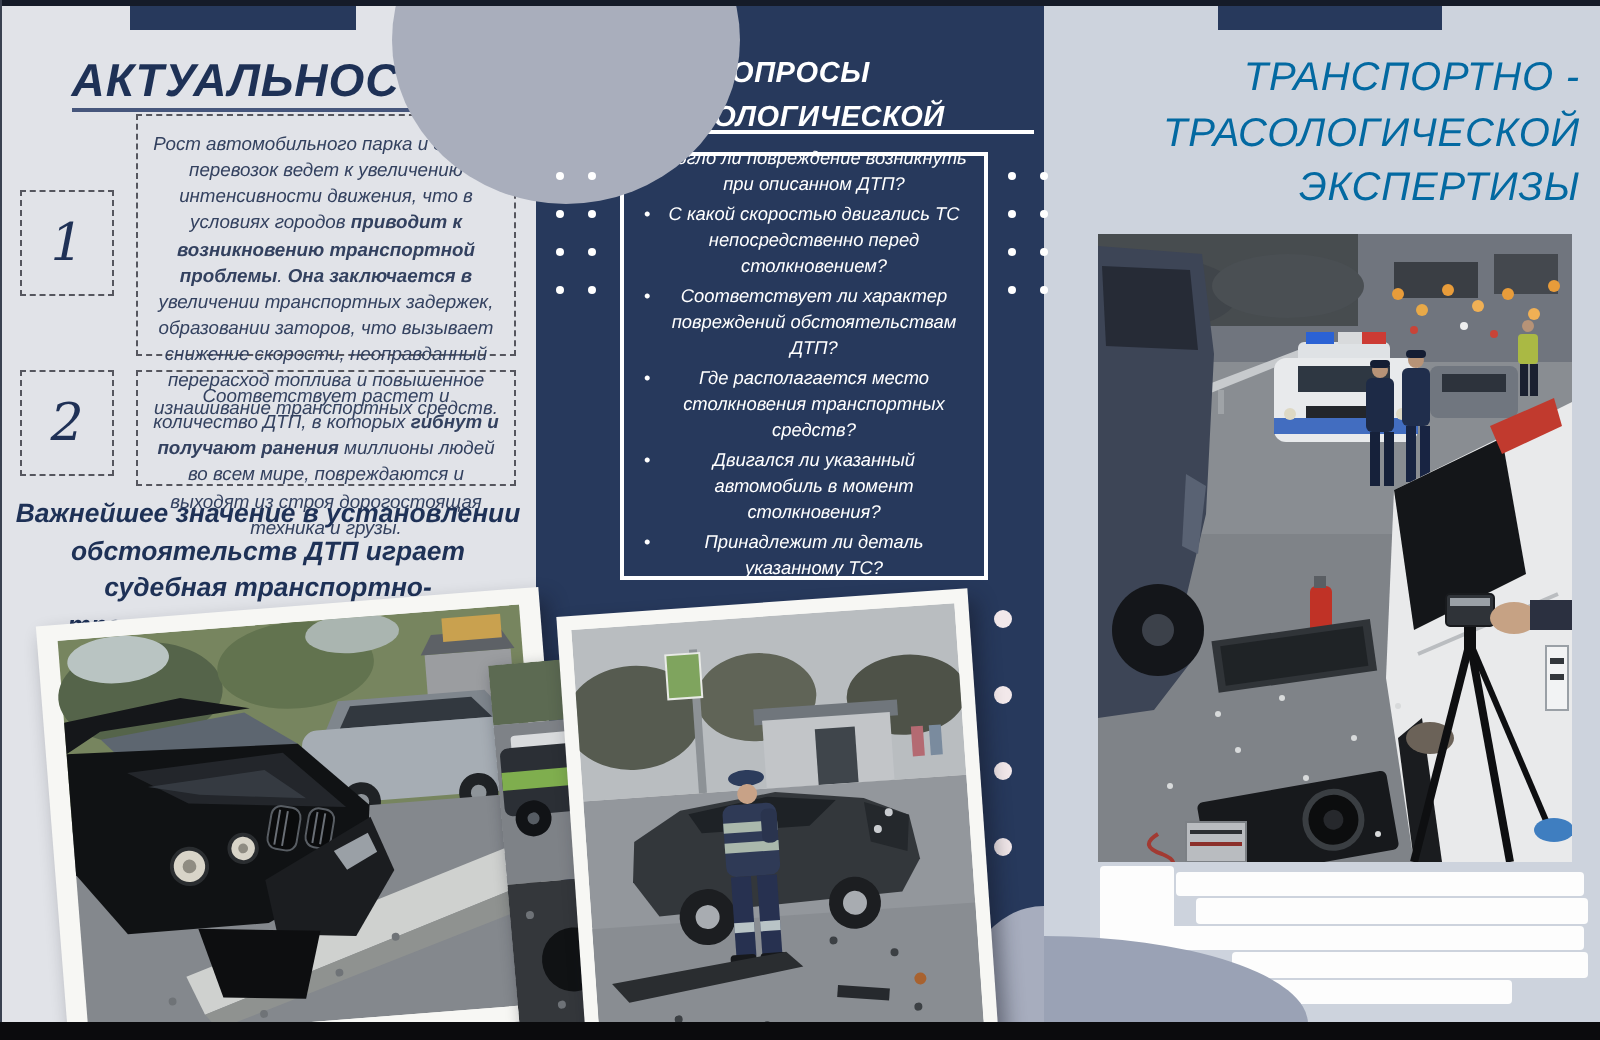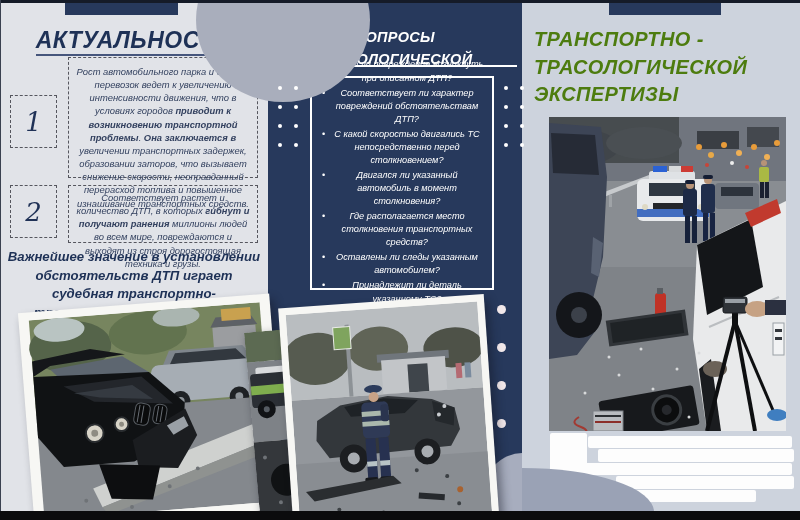--- a/index.html
+++ b/index.html
@@ -53,22 +53,22 @@
   .q-list li::before{content:"•";position:absolute;left:5px;top:0;font-style:normal;}
 
   .dots-sm{display:grid;grid-template-columns:repeat(2,4px);gap:15px 12px;z-index:2;}
   .dots-sm i{width:4px;height:4px;border-radius:50%;background:#fff;}
   .dots-sm-left{left:278px;top:86px;}
   .dots-sm-right{left:504px;top:86px;}
   .dots-lg{left:464px;top:305px;display:grid;grid-template-columns:repeat(2,9px);gap:29px 24px;z-index:2;}
   .dots-lg i{width:9px;height:9px;border-radius:50%;background:#f2e8ea;}
 
   
-  .r-title{left:534px;top:26px;width:256px;text-align:left;font-size:20px;font-weight:bold;
-           font-style:italic;color:#4d7c0f;line-height:1.38;letter-spacing:.4px;}
+  .r-title{left:534px;top:26px;width:256px;text-align:right;font-size:20px;font-weight:normal;
+           font-style:italic;color:#0369a1;line-height:1.38;letter-spacing:.4px;}
   .photo-right{left:549px;top:117px;width:237px;height:314px;z-index:1;overflow:hidden;}
   .redact{background:#fdfdfd;border-radius:2px;z-index:5;}
 
   
   .polaroid{background:#f7f7f4;box-shadow:4px 6px 10px rgba(18,20,32,.45);}
   .photo-left{left:26px;top:303px;width:236px;height:200px;padding:8px;transform:rotate(-4.5deg);z-index:3;}
   .photo-frag{left:252px;top:330px;width:58px;height:185px;transform:rotate(-5deg);z-index:4;
               box-shadow:2px 3px 8px rgba(18,20,32,.4);}
   .photo-mid{left:286px;top:301px;width:192px;height:218px;padding:7px;transform:rotate(-4deg);z-index:5;}
   .polaroid svg,.photo-frag svg,.photo-right svg{display:block;}
@@ -104,25 +104,24 @@
   <div class="abs statement">Важнейшее значение в установлении обстоятельств ДТП играет судебная транспортно-трасологическая экспертиза</div>
 
   <div class="abs m-title">
     <div>ВОПРОСЫ ТРАСОЛОГИЧЕСКОЙ</div>
   </div>
   <div class="abs m-underline"></div>
 
   <div class="abs qbox">
     <ul class="q-list">
         <li>Могло ли повреждение возникнуть при описанном ДТП?</li>
+        <li>С какой скоростью двигались ТС непосредственно перед столкновением?</li>
         <li>Соответствует ли характер повреждений обстоятельствам ДТП?</li>
-        <li>С какой скоростью двигались ТС непосредственно перед столкновением?</li>
+        <li>Где располагается место столкновения транспортных средств?</li>
         <li>Двигался ли указанный автомобиль в момент столкновения?</li>
-        <li>Где располагается место столкновения транспортных средств?</li>
-        <li>Оставлены ли следы указанным автомобилем?</li>
         <li>Принадлежит ли деталь указанному ТС?</li>
       </ul>
   </div>
 
   <div class="abs dots-sm dots-sm-left">
     <i></i>
       <i></i>
       <i></i>
       <i></i>
       <i></i>

